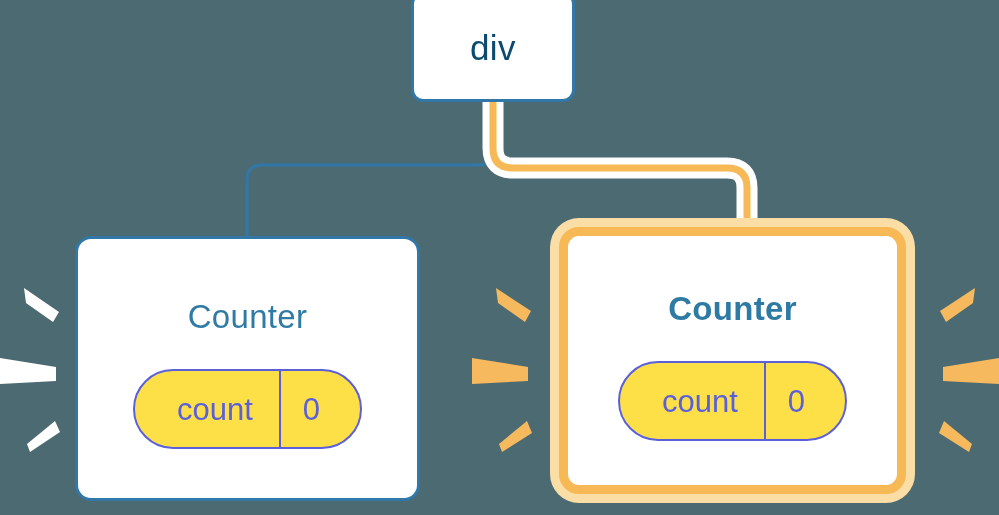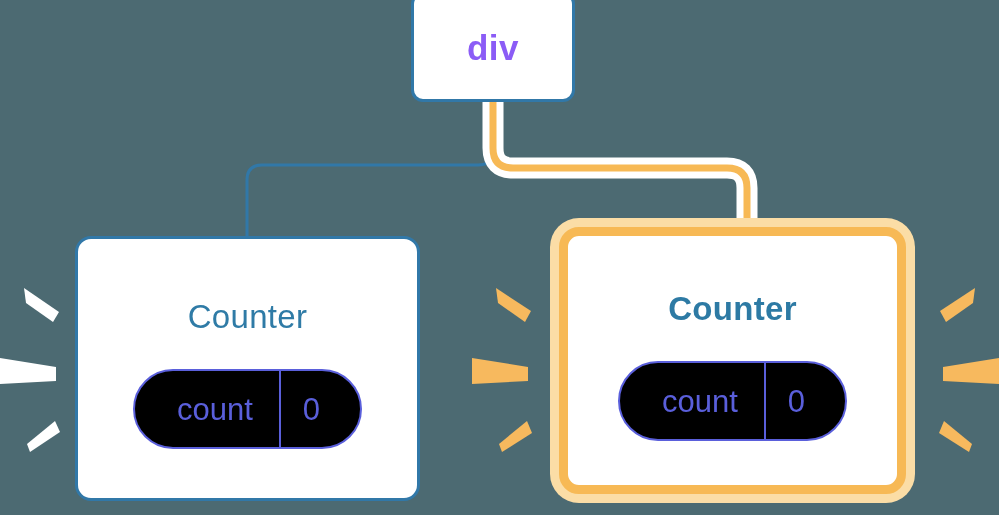--- a/index.html
+++ b/index.html
@@ -24,22 +24,22 @@
   }
 
   
   .node-root{
     left:411px;top:-8px;width:164px;height:110px;
     border:3px solid #3178a8;
     border-radius:12px;
   }
   .root-label{
     font-size:35px;
-    color:#8b5cf6;
-    font-weight:700;
+    color:#0c4a6e;
+    font-weight:400;
     letter-spacing:.5px;
     line-height:1;
   }
 
   
   .node-child{
     border-radius:16px;
     padding-top:12px;
   }
   .node-left{
@@ -64,21 +64,21 @@
   .child-title.is-bold{font-weight:700;color:#2d7aa4;}
 
   
   .pill{
     display:flex;
     align-items:stretch;
     border:2px solid #5a5fdb;
     border-radius:999px;
     height:76px;
     overflow:hidden;
-    background:#000000;
+    background:#fde047;
   }
   .pill-key,.pill-val{
     display:flex;align-items:center;justify-content:center;
     color:#5a5fdb;
     font-size:31px;
     font-weight:400;
     line-height:1;
   }
   .pill-key{padding:0 26px 0 42px;}
   .pill-val{

